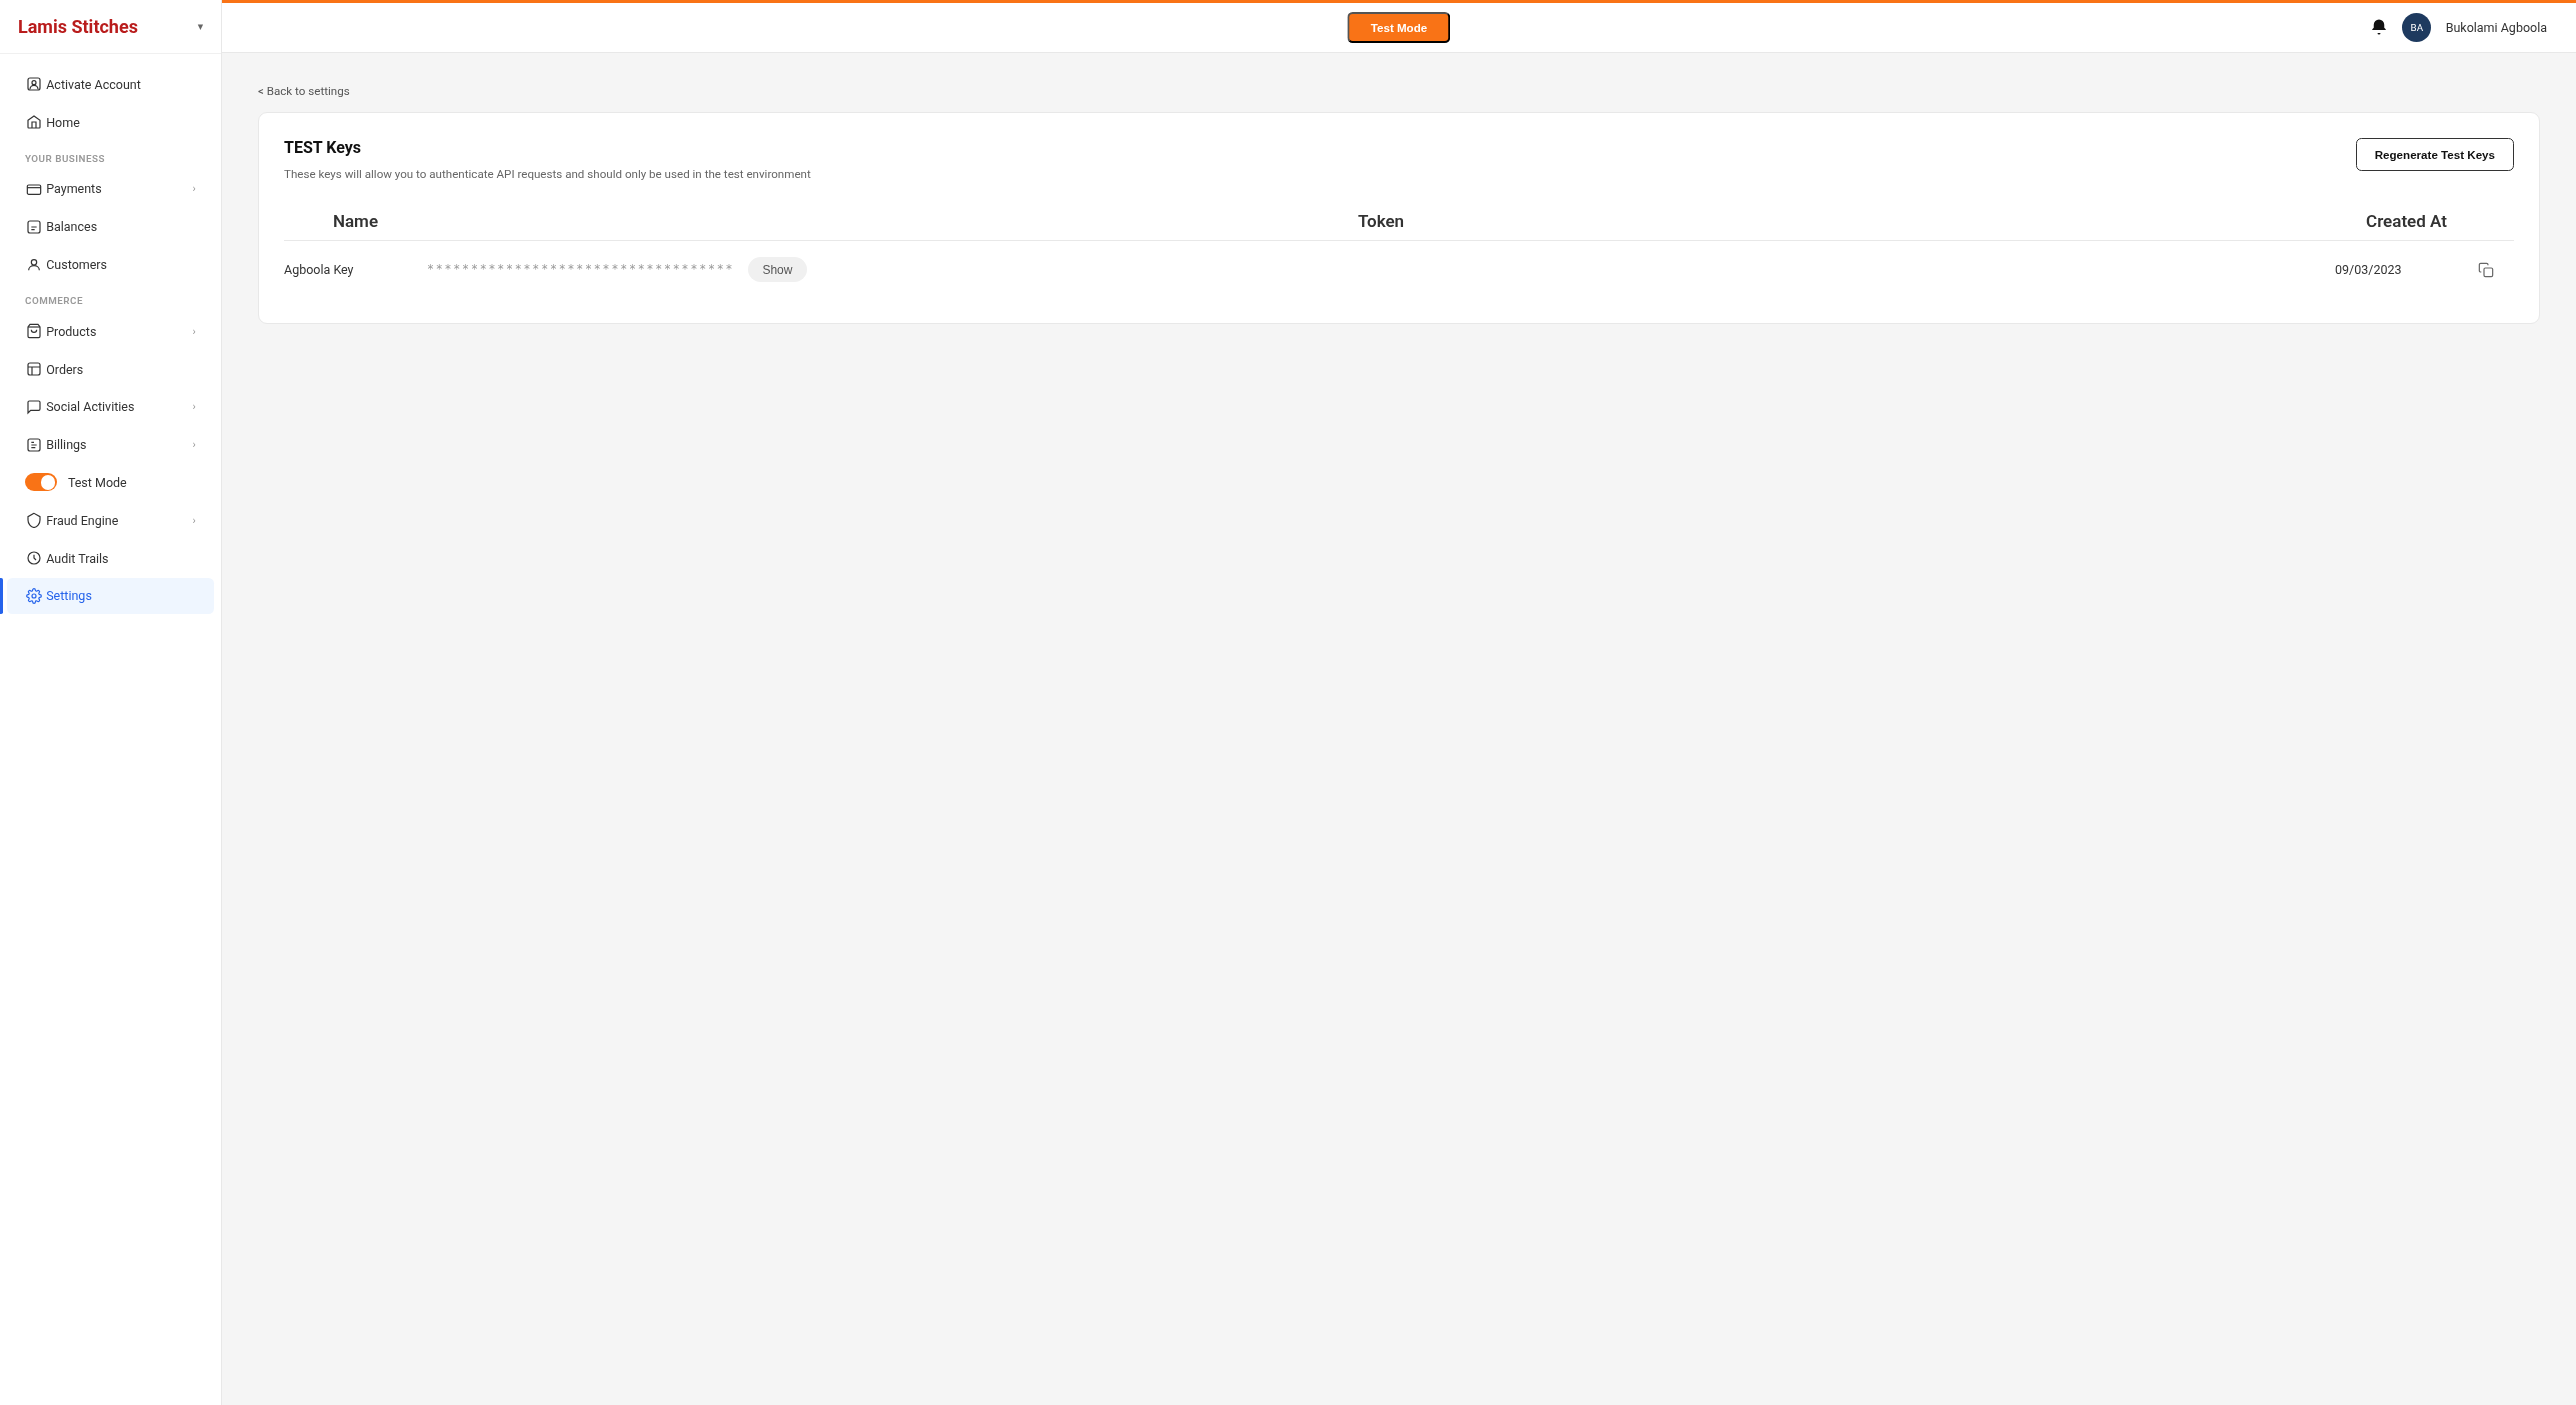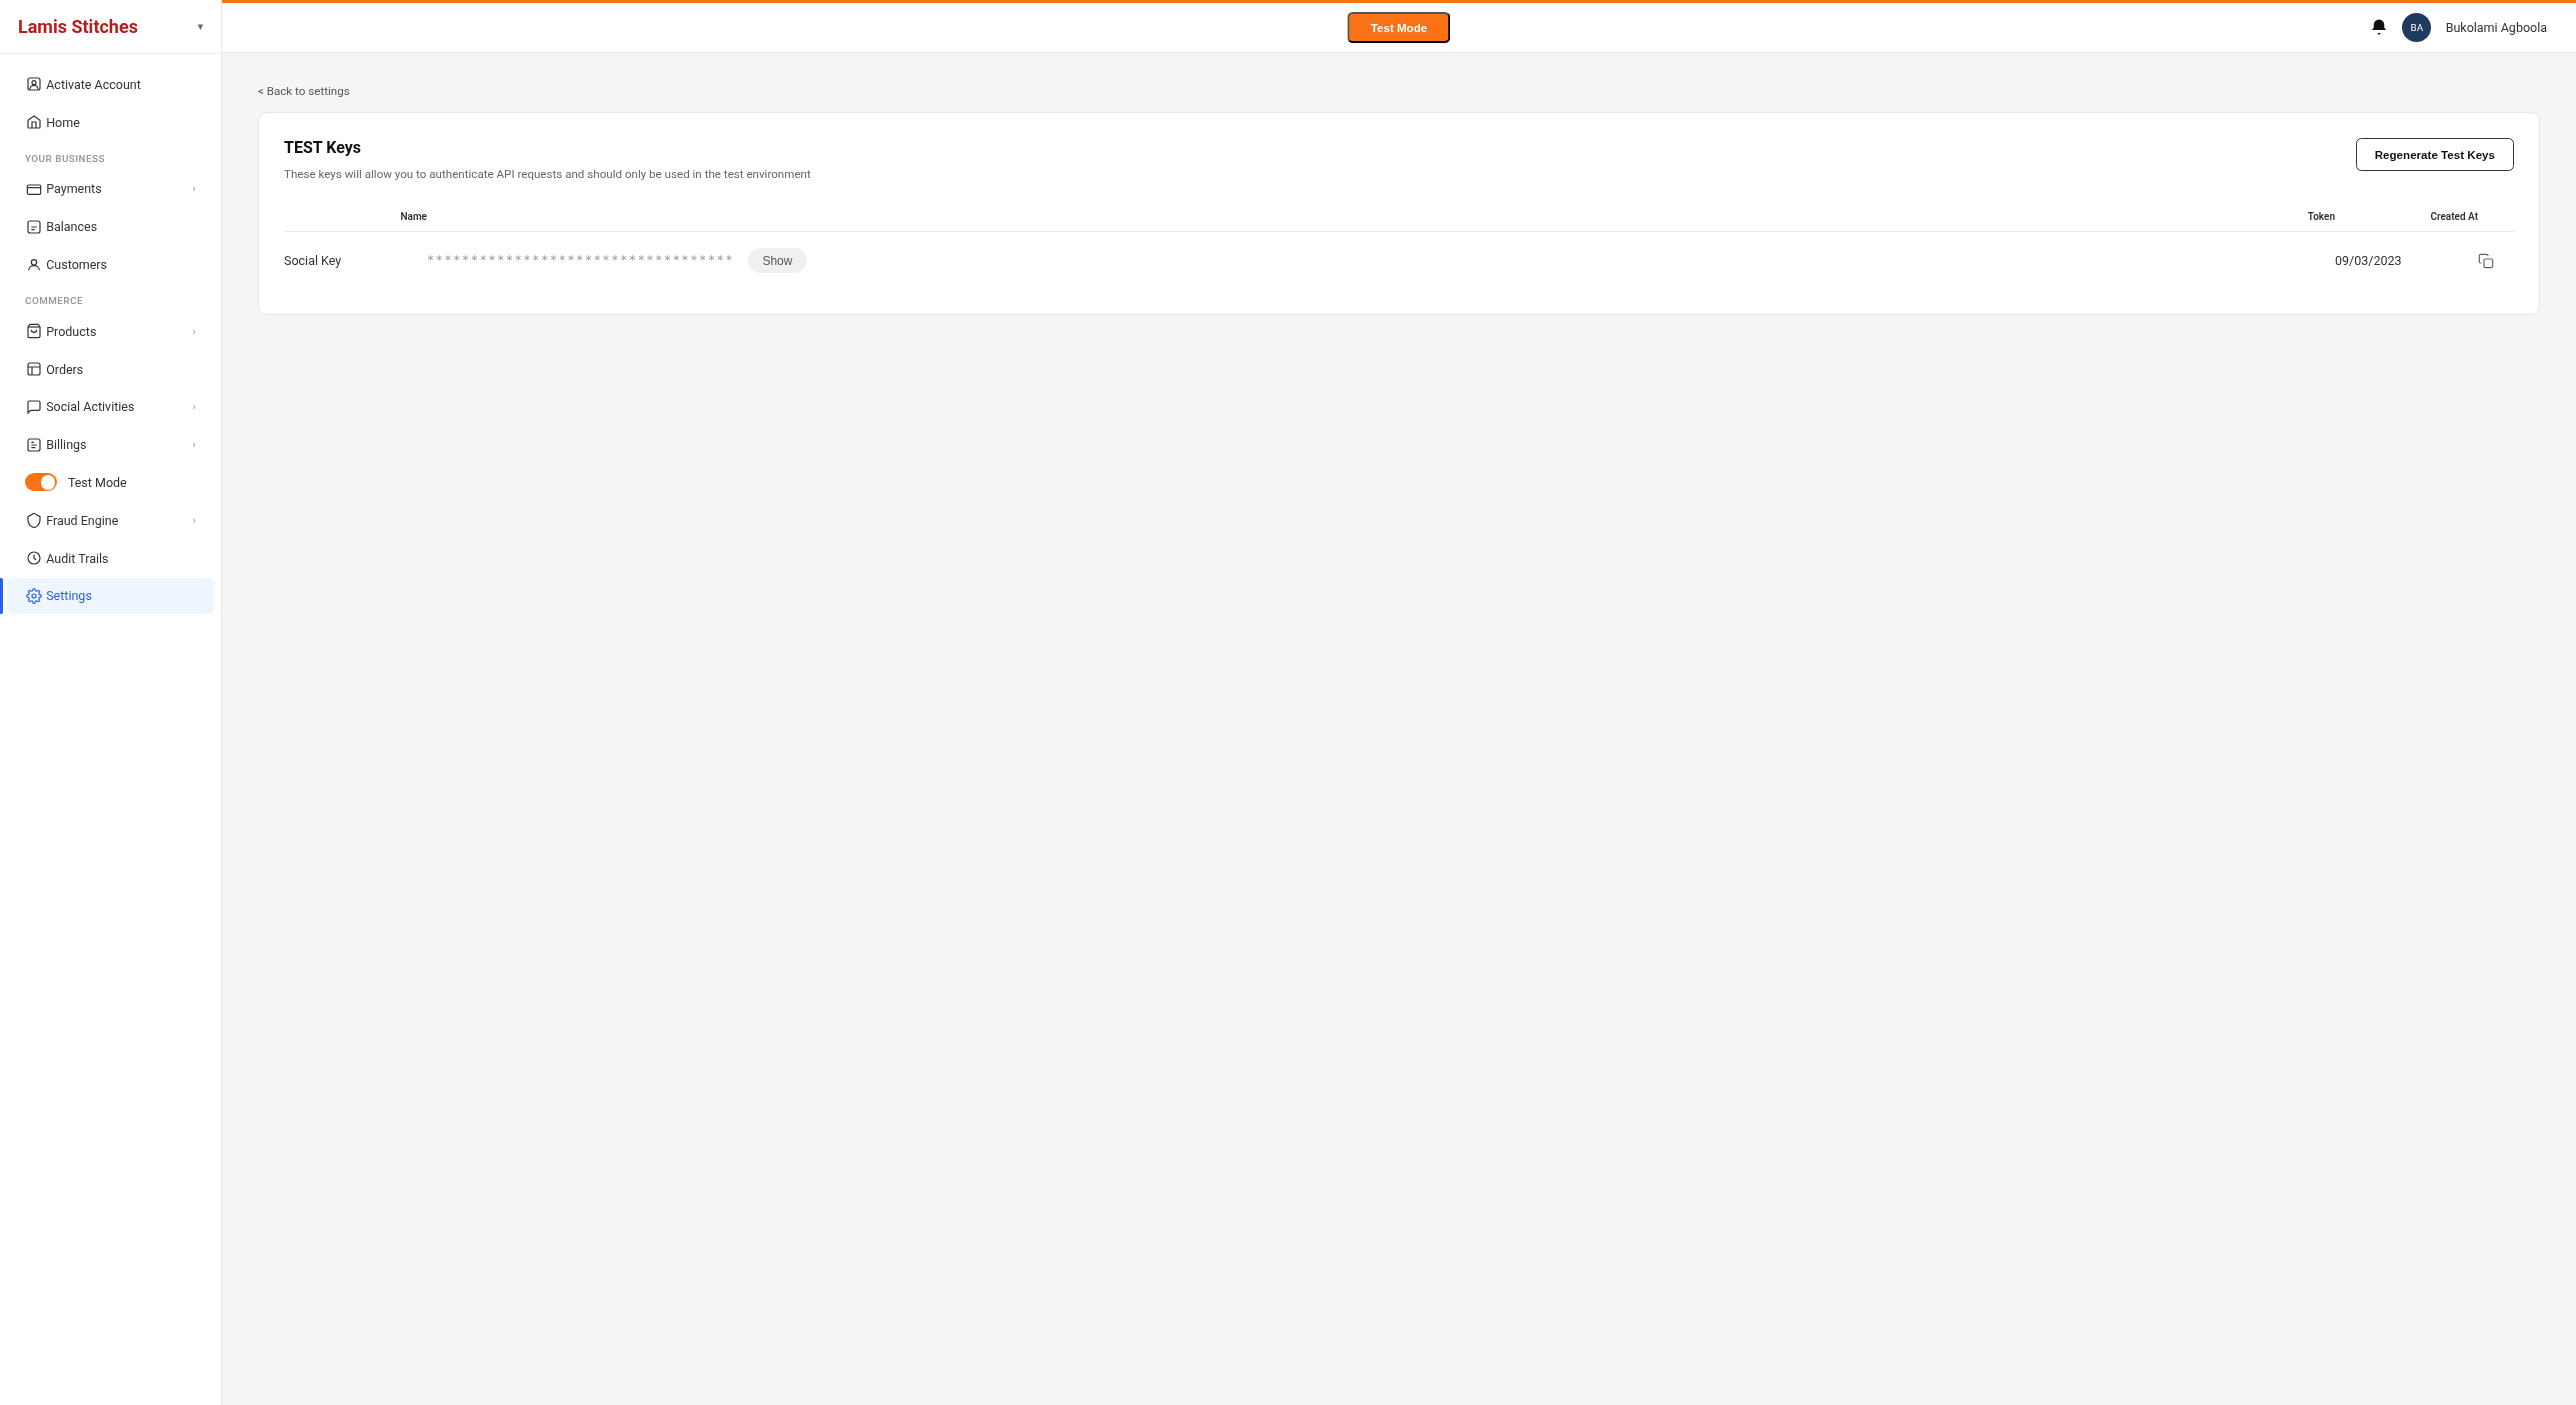--- a/index.html
+++ b/index.html
@@ -222,22 +222,22 @@
       padding: 9px 18px;
       border-radius: 5.4px;
       cursor: pointer;
       white-space: nowrap;
     }
     .keys-table {
       width: 100%;
       border-collapse: collapse;
     }
     .keys-table th {
-      text-align: right;
-      font-size: 10px;
+      text-align: center;
+      font-size: 17px;
       font-weight: 600;
       color: #333;
       padding: 9px 0;
       border-bottom: 0.9px solid #e8e8e8;
     }
     .keys-table td {
       padding: 16px 0;
       font-size: 12.5px;
       color: #333;
       border-bottom: 0.9px solid #f0f0f0;
@@ -454,21 +454,21 @@
             <th class="col-name">Name</th>
             <th class="col-token">Token</th>
             <th class="col-created">Created At</th>
             <th class="col-action"></th>
           </tr>
         </thead>
         <tbody>
 
 
           <tr>
-            <td>Social Key</td>
+            <td>Agboola Key</td>
             <td>
               <span class="secret-dots">***********************************</span>
               <button class="show-button">Show</button>
             </td>
             <td>09/03/2023</td>
             <td>
               <span class="copy-icon">
                 <svg width="16" height="16" viewBox="0 0 24 24" fill="none" stroke="#666" stroke-width="1.8">
                   <rect x="9" y="9" width="13" height="13" rx="2"></rect>
                   <path d="M5 15H4a2 2 0 01-2-2V4a2 2 0 012-2h9a2 2 0 012 2v1"></path>

